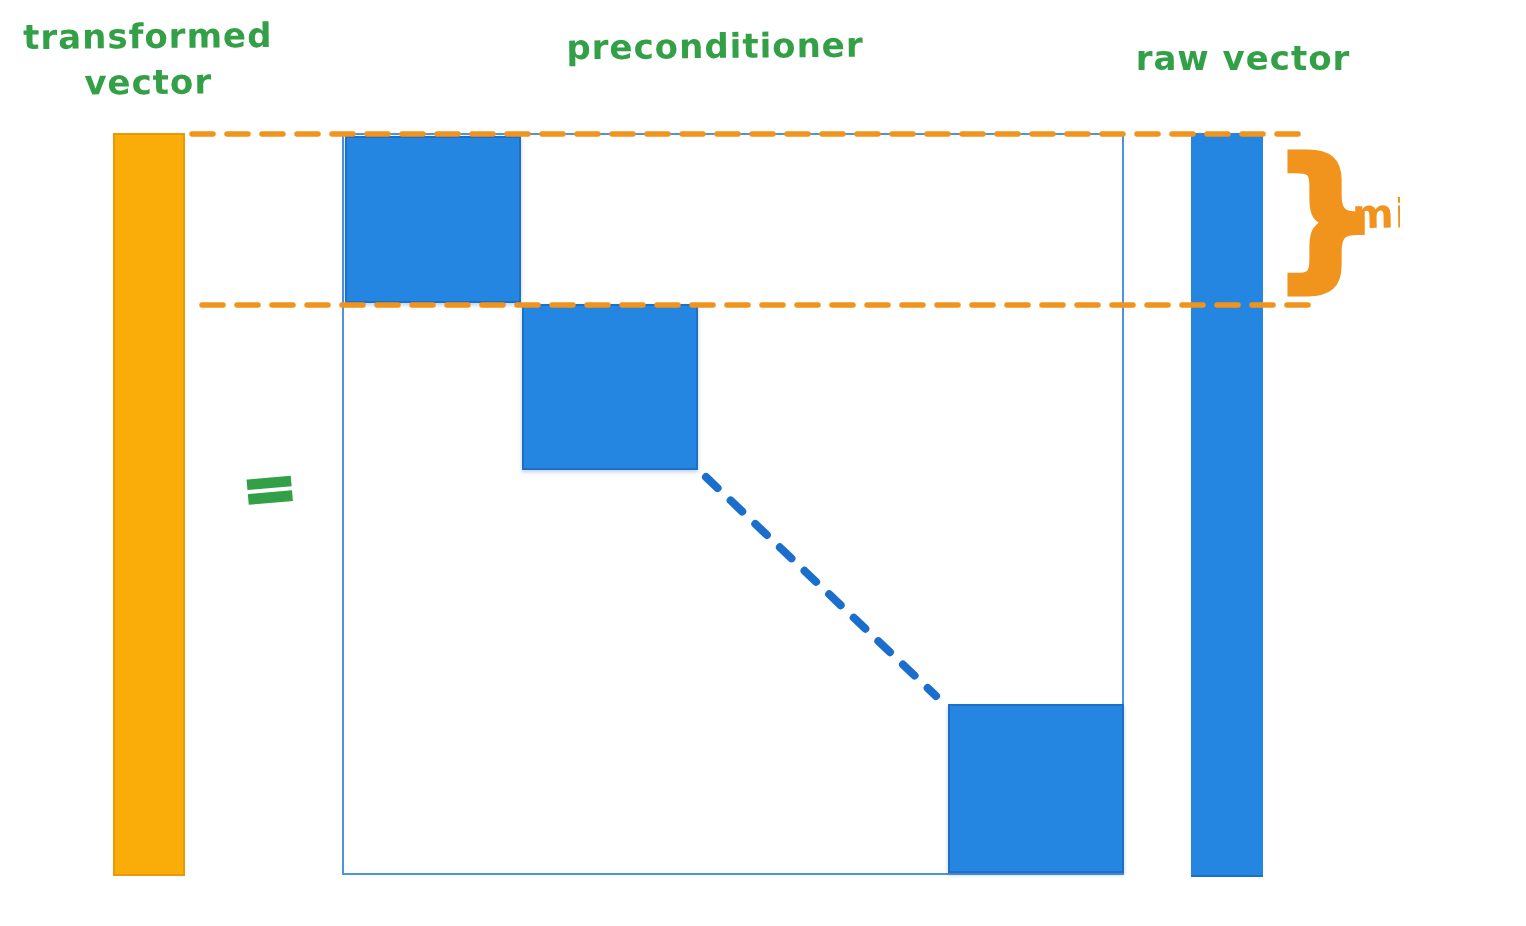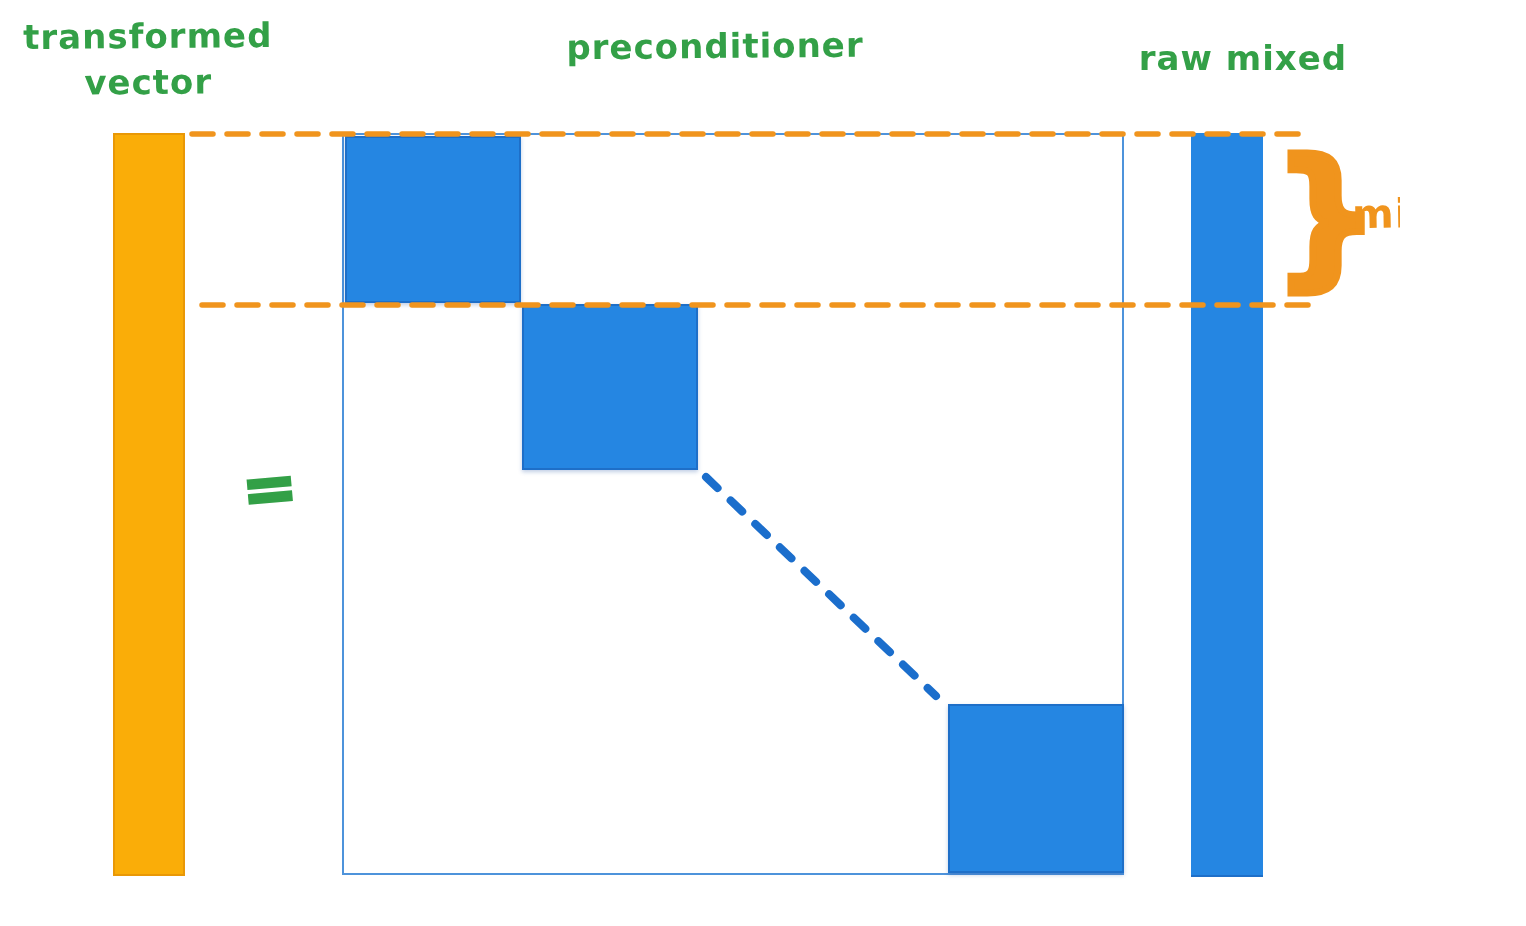--- a/index.html
+++ b/index.html
@@ -129,21 +129,21 @@
 </head>
 <body>
 
 <div id="canvas">
 
   <div id="lbl-transformed" class="green-label">
     <span>transformed</span><br>
     <span>vector</span>
   </div>
   <div id="lbl-preconditioner" class="green-label">preconditioner</div>
-  <div id="lbl-raw" class="green-label">raw mixed</div>
+  <div id="lbl-raw" class="green-label">raw vector</div>
 
   <div id="equals">=</div>
 
   <div id="bar-transformed" class="vbar"></div>
 
   <div id="matrix"></div>
 
   <div id="block1" class="block"></div>
   <div id="block2" class="block"></div>
   <div id="block3" class="block"></div>

